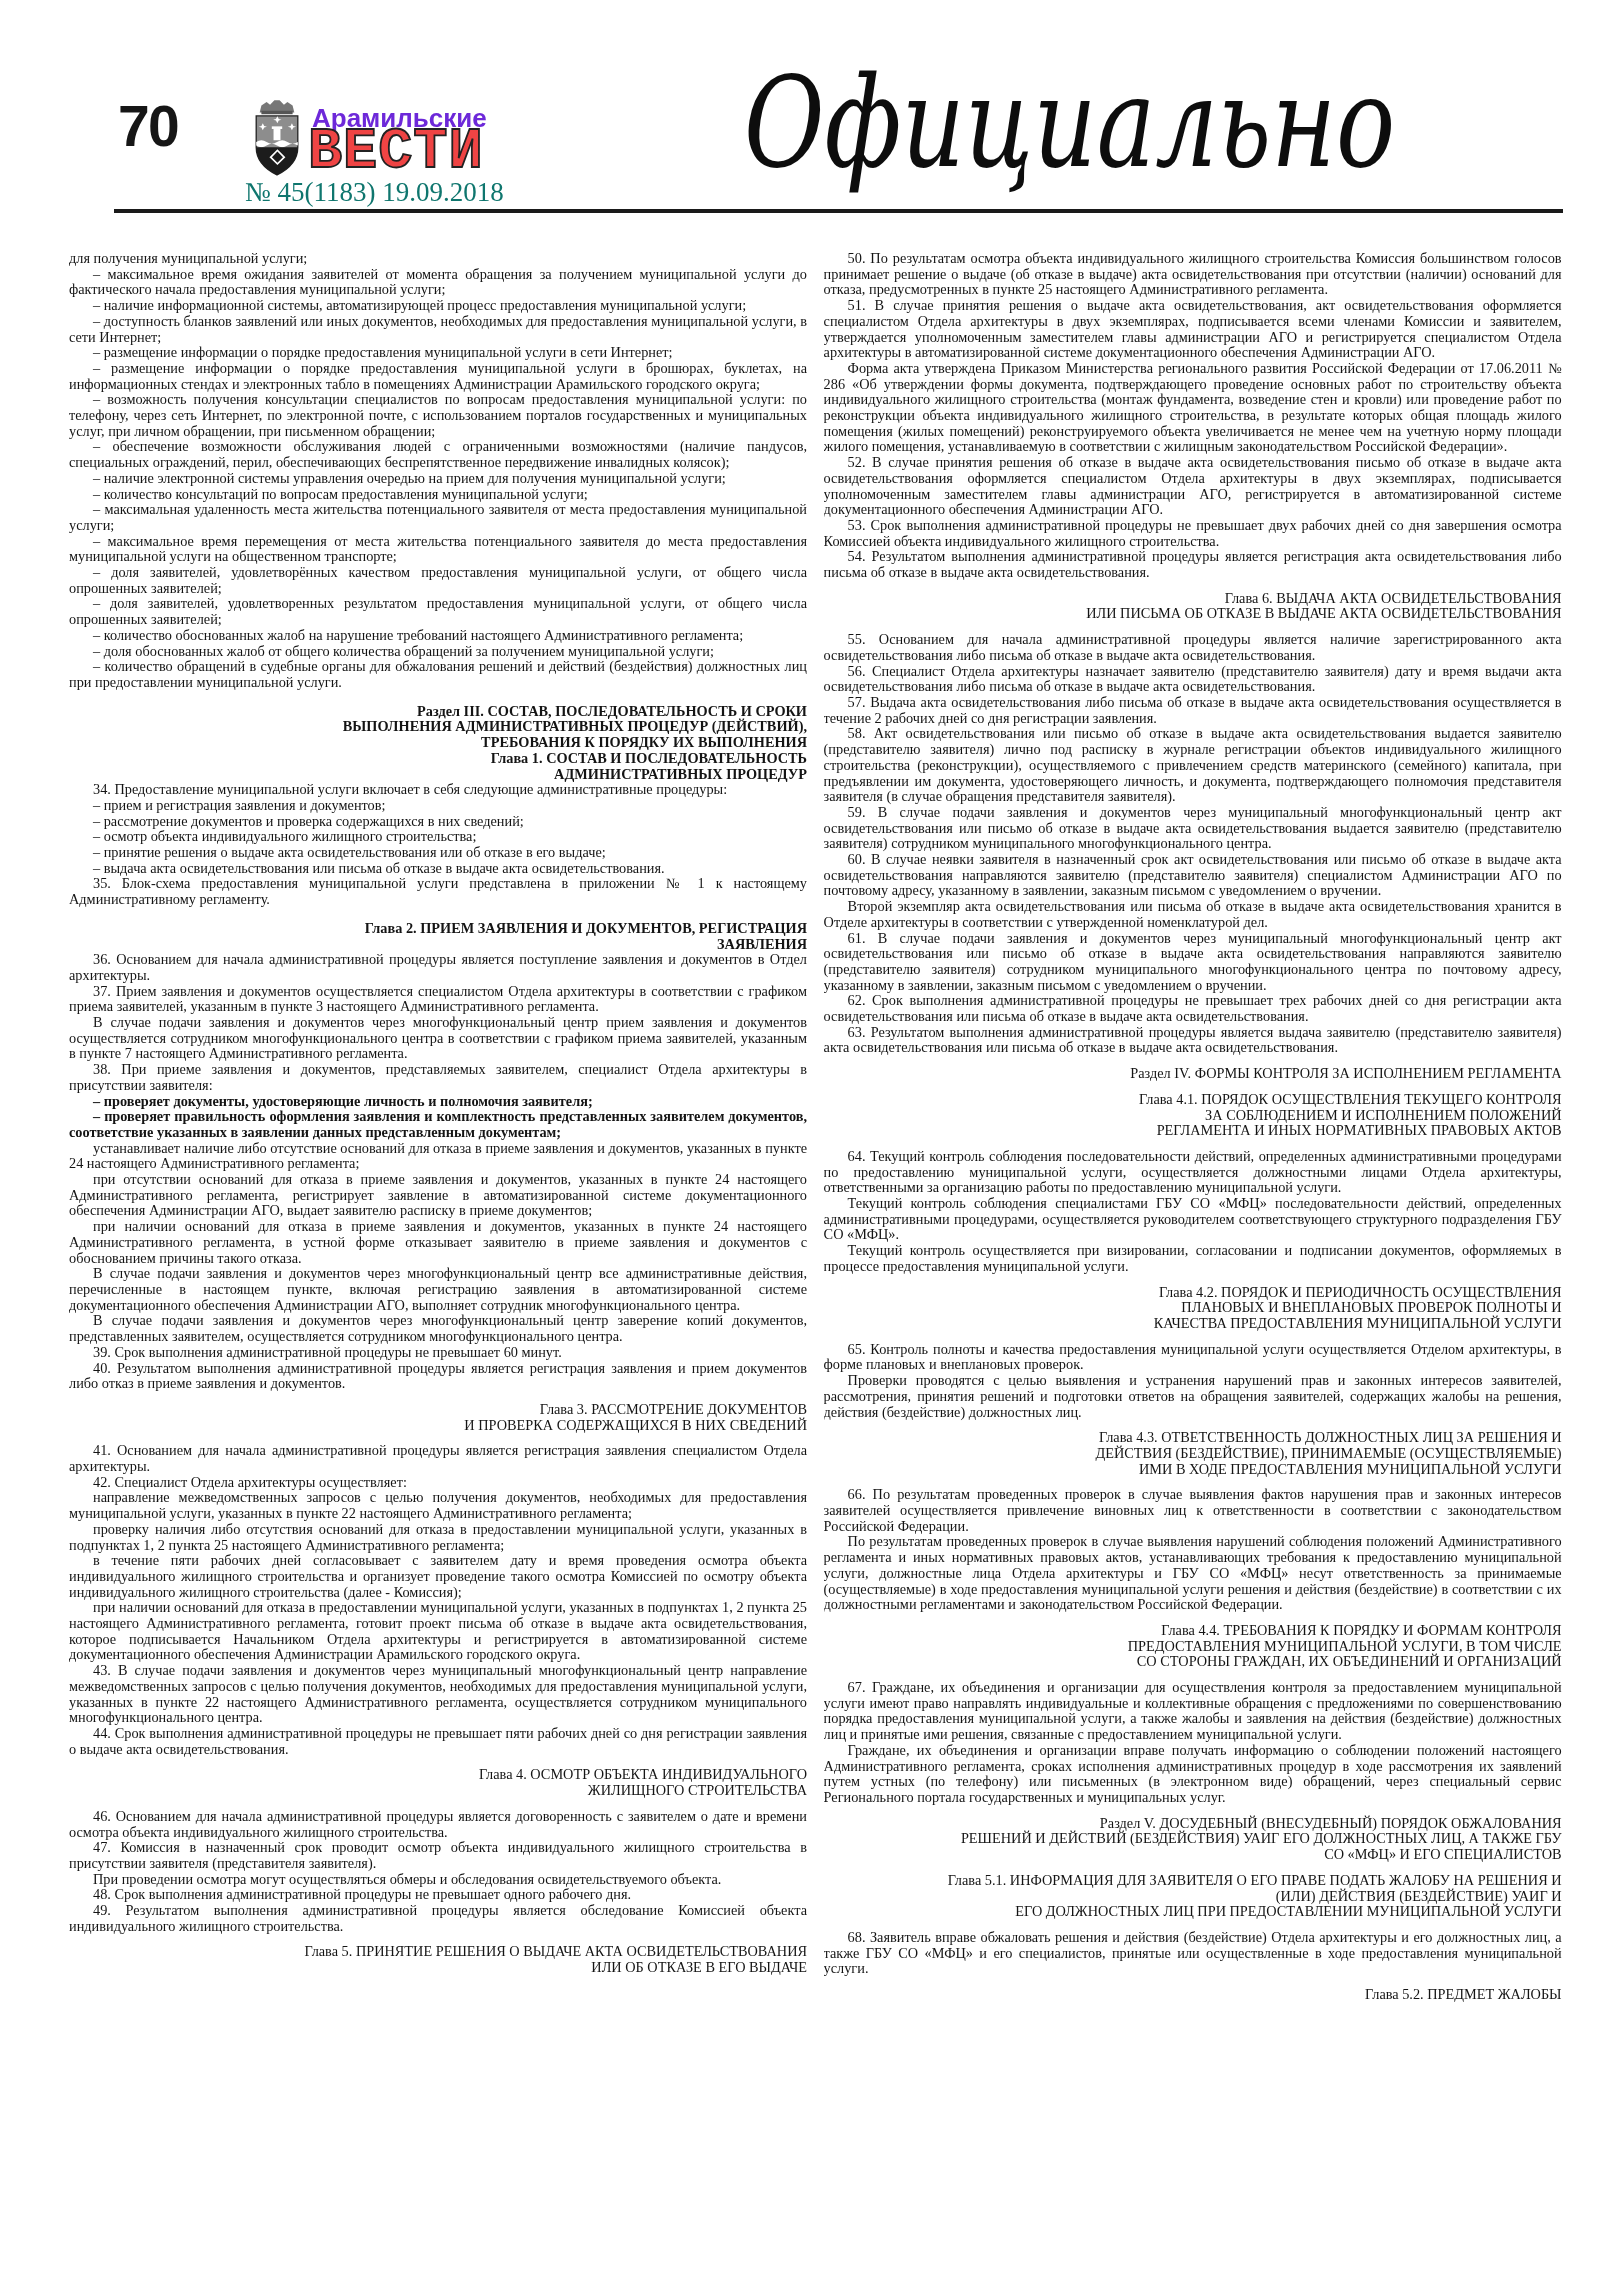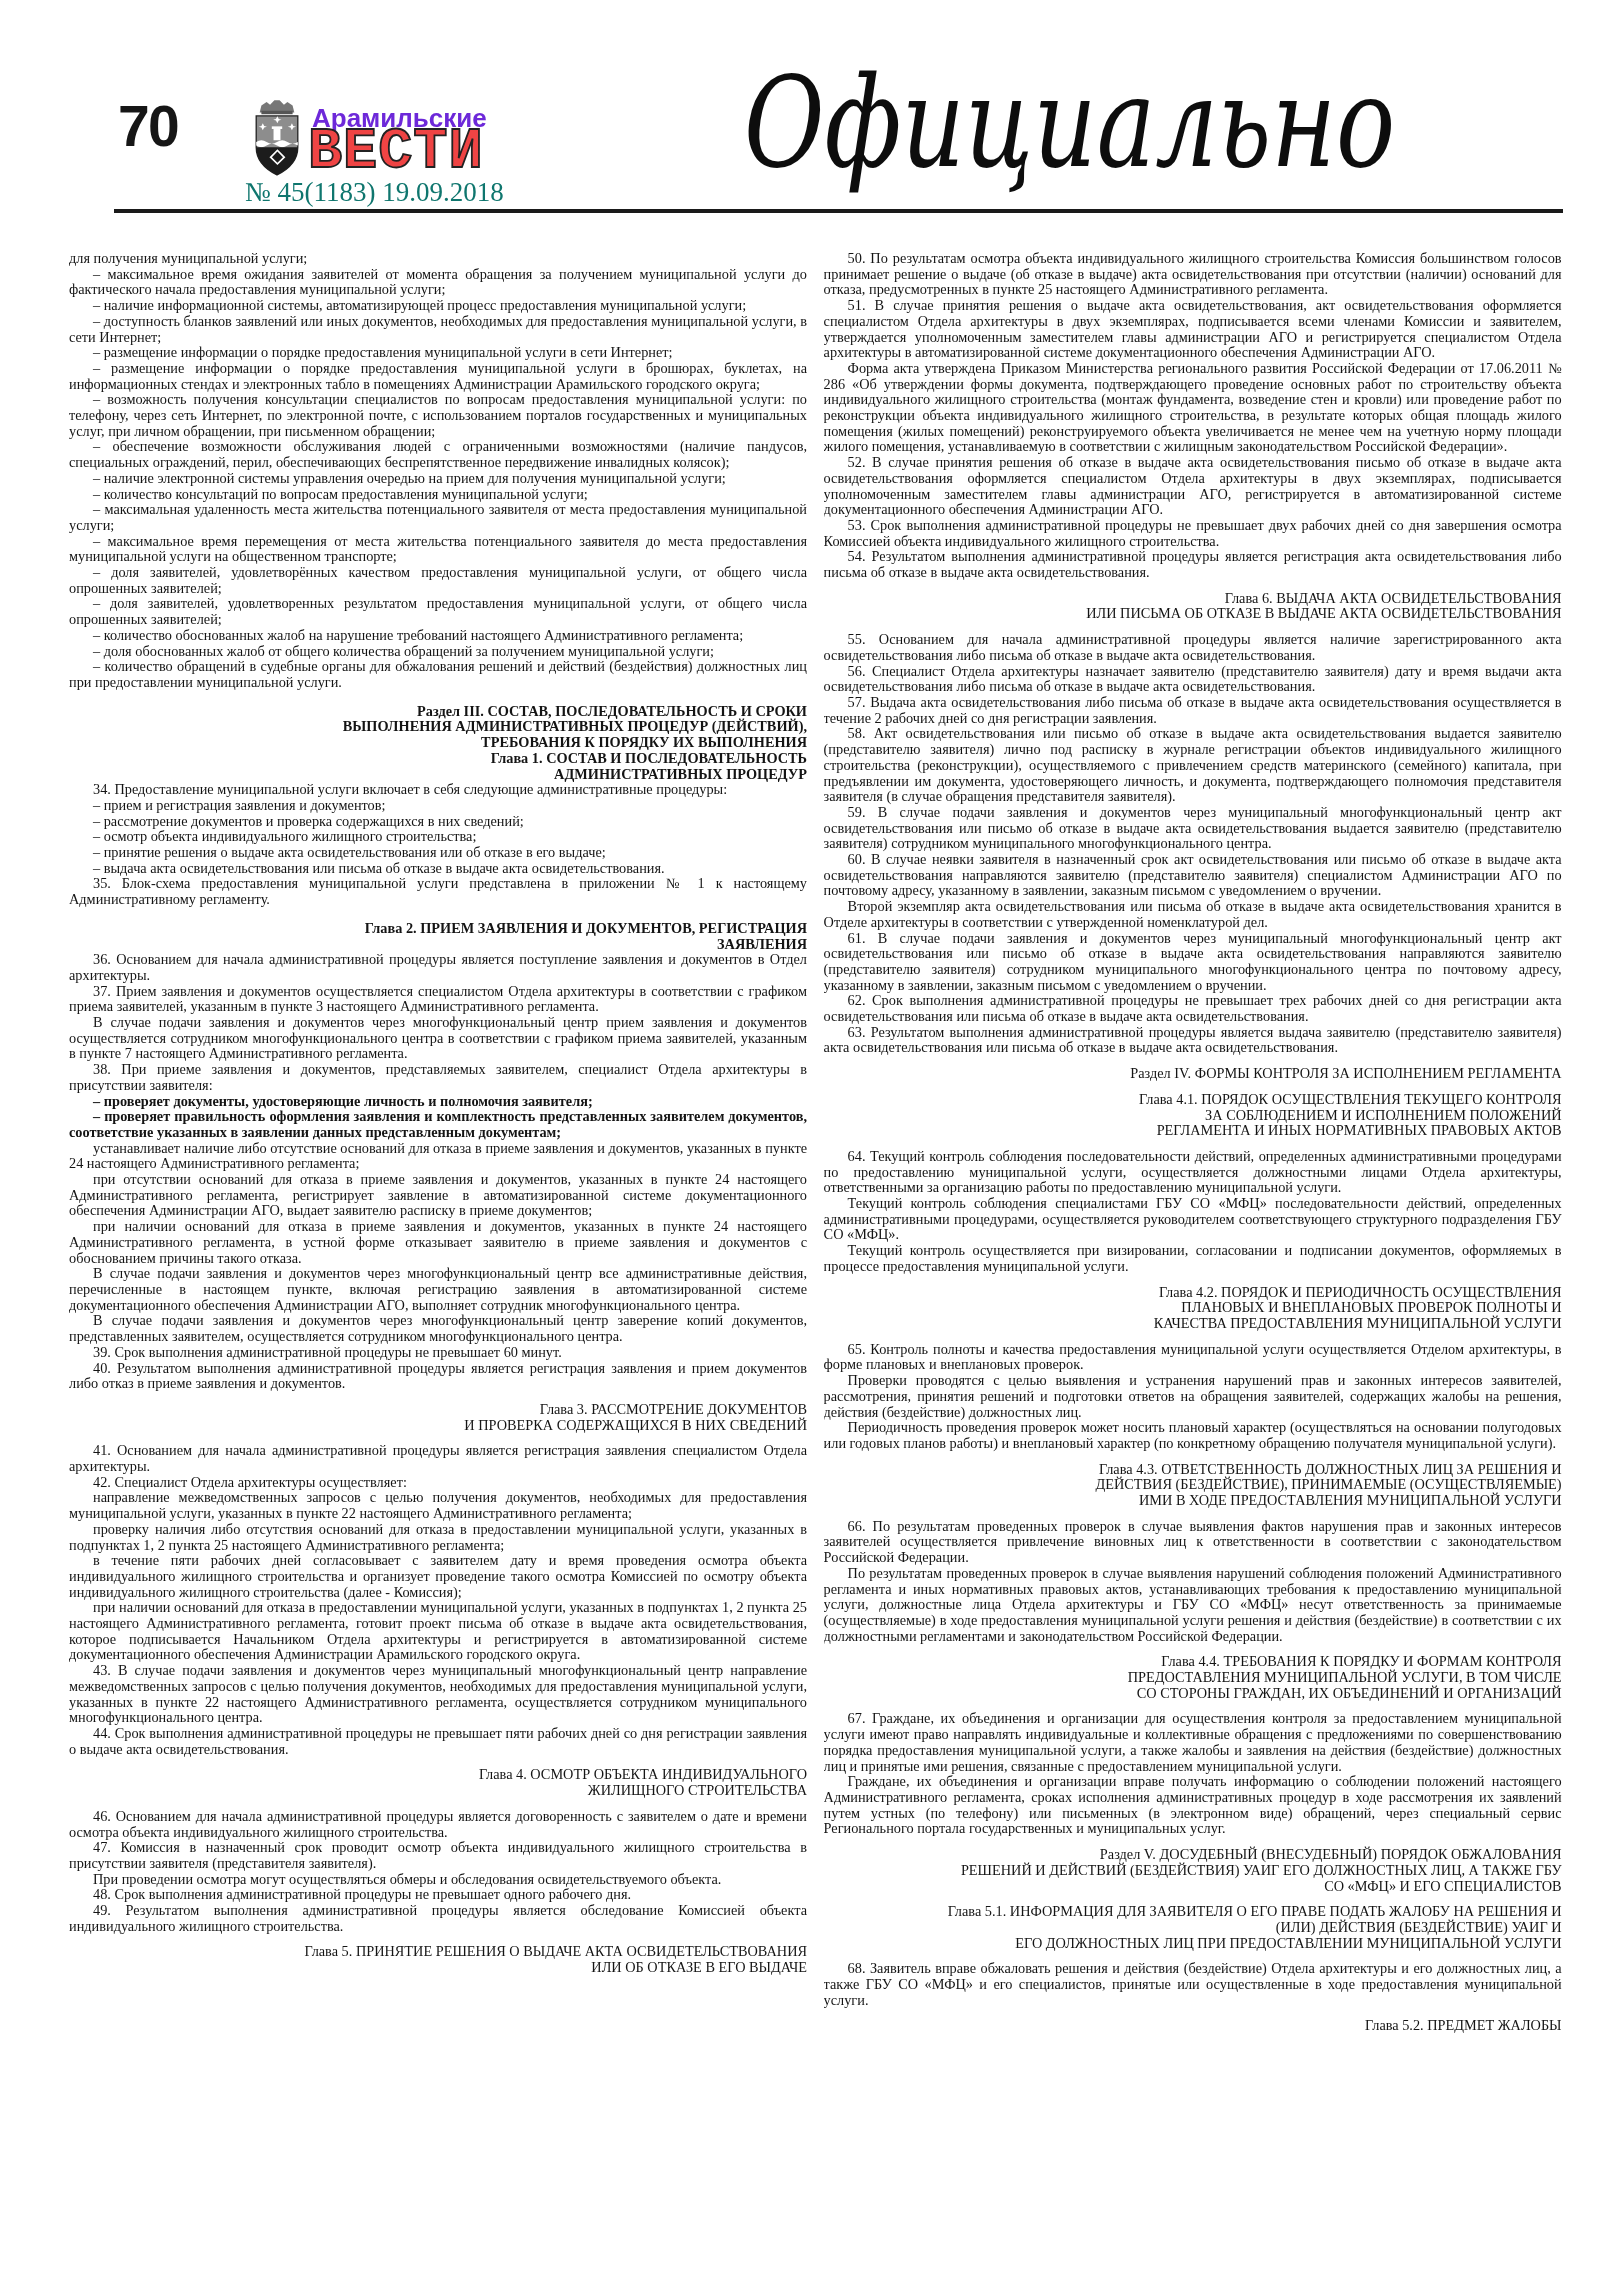--- a/index.html
+++ b/index.html
@@ -154,21 +154,20 @@
 ЗА СОБЛЮДЕНИЕМ И ИСПОЛНЕНИЕМ ПОЛОЖЕНИЙ
 РЕГЛАМЕНТА И ИНЫХ НОРМАТИВНЫХ ПРАВОВЫХ АКТОВ</p>
       <p class="blk p">64. Текущий контроль соблюдения последовательности действий, определенных административными процедурами по предоставлению муниципальной услуги, осуществляется должностными лицами Отдела архитектуры, ответственными за организацию работы по предоставлению муниципальной услуги.</p>
       <p class="blk p">Текущий контроль соблюдения специалистами ГБУ СО «МФЦ» последовательности действий, определенных административными процедурами, осуществляется руководителем соответствующего структурного подразделения ГБУ СО «МФЦ».</p>
       <p class="blk p">Текущий контроль осуществляется при визировании, согласовании и подписании документов, оформляемых в процессе предоставления муниципальной услуги.</p>
       <p class="blk hc">Глава 4.2. ПОРЯДОК И ПЕРИОДИЧНОСТЬ ОСУЩЕСТВЛЕНИЯ
 ПЛАНОВЫХ И ВНЕПЛАНОВЫХ ПРОВЕРОК ПОЛНОТЫ И
 КАЧЕСТВА ПРЕДОСТАВЛЕНИЯ МУНИЦИПАЛЬНОЙ УСЛУГИ</p>
       <p class="blk p">65. Контроль полноты и качества предоставления муниципальной услуги осуществляется Отделом архитектуры, в форме плановых и внеплановых проверок.</p>
       <p class="blk p">Проверки проводятся с целью выявления и устранения нарушений прав и законных интересов заявителей, рассмотрения, принятия решений и подготовки ответов на обращения заявителей, содержащих жалобы на решения, действия (бездействие) должностных лиц.</p>
-      <p class="blk p">Периодичность проведения проверок может носить плановый характер (осуществляться на основании полугодовых или годовых планов работы) и внеплановый характер (по конкретному обращению получателя муниципальной услуги).</p>
       <p class="blk hc">Глава 4.3. ОТВЕТСТВЕННОСТЬ ДОЛЖНОСТНЫХ ЛИЦ ЗА РЕШЕНИЯ И
 ДЕЙСТВИЯ (БЕЗДЕЙСТВИЕ), ПРИНИМАЕМЫЕ (ОСУЩЕСТВЛЯЕМЫЕ)
 ИМИ В ХОДЕ ПРЕДОСТАВЛЕНИЯ МУНИЦИПАЛЬНОЙ УСЛУГИ</p>
       <p class="blk p">66. По результатам проведенных проверок в случае выявления фактов нарушения прав и законных интересов заявителей осуществляется привлечение виновных лиц к ответственности в соответствии с законодательством Российской Федерации.</p>
       <p class="blk p">По результатам проведенных проверок в случае выявления нарушений соблюдения положений Административного регламента и иных нормативных правовых актов, устанавливающих требования к предоставлению муниципальной услуги, должностные лица Отдела архитектуры и ГБУ СО «МФЦ» несут ответственность за принимаемые (осуществляемые) в ходе предоставления муниципальной услуги решения и действия (бездействие) в соответствии с их должностными регламентами и законодательством Российской Федерации.</p>
       <p class="blk hc">Глава 4.4. ТРЕБОВАНИЯ К ПОРЯДКУ И ФОРМАМ КОНТРОЛЯ
 ПРЕДОСТАВЛЕНИЯ МУНИЦИПАЛЬНОЙ УСЛУГИ, В ТОМ ЧИСЛЕ
 СО СТОРОНЫ ГРАЖДАН, ИХ ОБЪЕДИНЕНИЙ И ОРГАНИЗАЦИЙ</p>
       <p class="blk p">67. Граждане, их объединения и организации для осуществления контроля за предоставлением муниципальной услуги имеют право направлять индивидуальные и коллективные обращения с предложениями по совершенствованию порядка предоставления муниципальной услуги, а также жалобы и заявления на действия (бездействие) должностных лиц и принятые ими решения, связанные с предоставлением муниципальной услуги.</p>
       <p class="blk p">Граждане, их объединения и организации вправе получать информацию о соблюдении положений настоящего Административного регламента, сроках исполнения административных процедур в ходе рассмотрения их заявлений путем устных (по телефону) или письменных (в электронном виде) обращений, через специальный сервис Регионального портала государственных и муниципальных услуг.</p>

